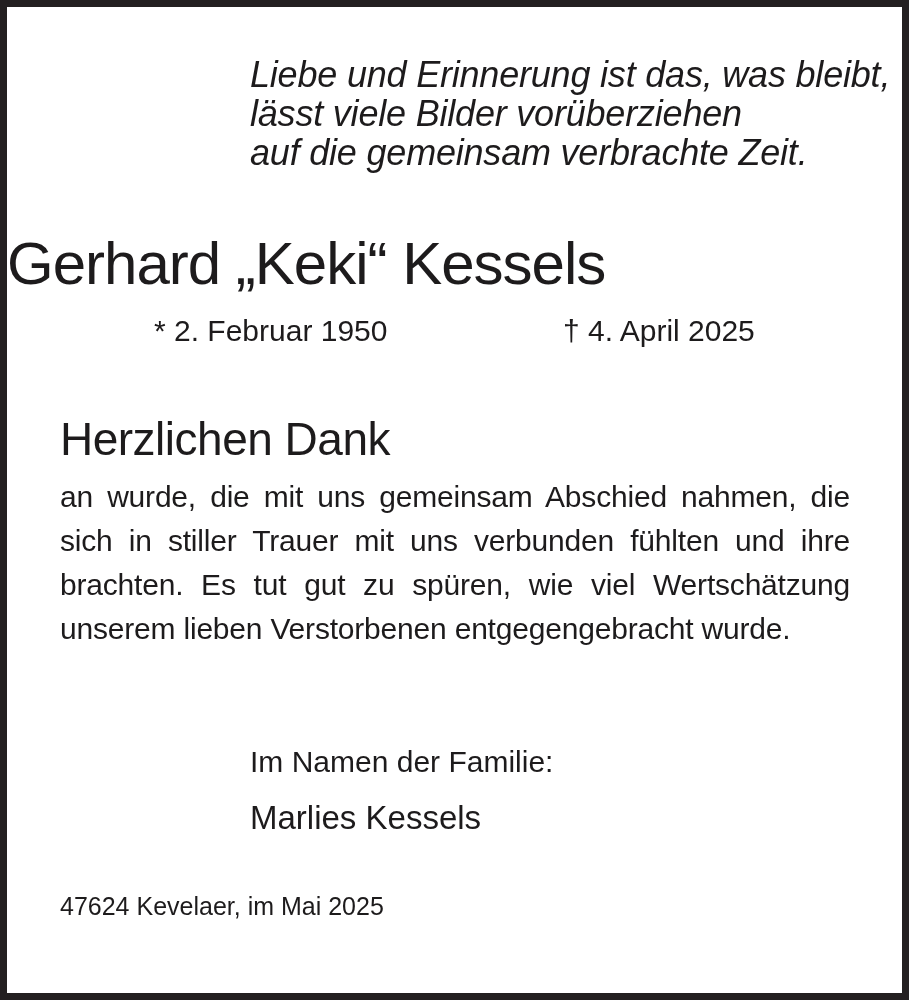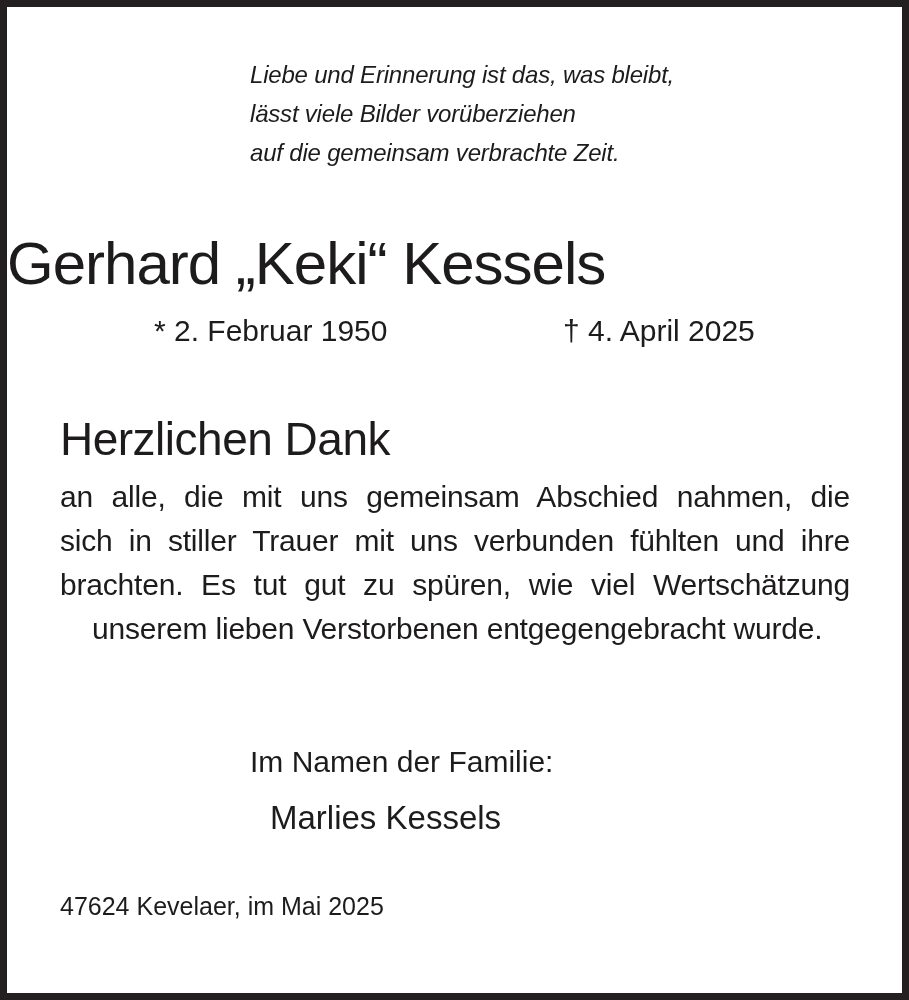--- a/index.html
+++ b/index.html
@@ -21,21 +21,21 @@
     background:var(--bg-color);
     color:var(--text-color);
     font-family:"Liberation Sans", sans-serif;
     overflow:hidden;
   }
   .epigraph{
     position:absolute;
     left:243px;
     top:48px;
     font-style:italic;
-    font-size:24px;
+    font-size:36px;
     line-height:39px;
     letter-spacing:-0.2px;
     white-space:nowrap;
   }
   .deceased-name{
     position:absolute;
     left:0;
     top:224px;
     width:100%;
     text-align:left;
@@ -83,38 +83,36 @@
     line-height:44px;
     letter-spacing:-0.2px;
   }
   .thanks-line{
     text-align:justify;
     text-align-last:justify;
   }
   .thanks-line.last{
     text-align:left;
     text-align-last:auto;
-    margin-left:32px;
   }
   .family-intro{
     position:absolute;
     left:243px;
     top:736px;
     font-size:30px;
     line-height:38px;
     white-space:nowrap;
   }
   .family-name{
     position:absolute;
     left:243px;
     top:790px;
     font-size:33px;
     line-height:42px;
     white-space:nowrap;
-    margin-left:20px;
   }
   .place-date{
     position:absolute;
     left:53px;
     top:879px;
     font-size:25px;
     line-height:40px;
     white-space:nowrap;
   }
 </style>
@@ -132,21 +130,21 @@
   <div class="deceased-name">Gerhard „Keki“ Kessels</div>
 
   <div class="dates-row">
     <span class="birth-date">* 2. Februar 1950</span>
     <span class="death-date">† 4. April 2025</span>
   </div>
 
   <div class="thanks-heading">Herzlichen Dank</div>
 
   <div class="thanks-body">
-    <div class="thanks-line">an alle, die mit uns gemeinsam Abschied nahmen, die</div>
+    <div class="thanks-line">an wurde, die mit uns gemeinsam Abschied nahmen, die</div>
     <div class="thanks-line">sich in stiller Trauer mit uns verbunden fühlten und ihre</div>
     <div class="thanks-line">brachten. Es tut gut zu spüren, wie viel Wertschätzung</div>
     <div class="thanks-line last">unserem lieben Verstorbenen entgegengebracht wurde.</div>
   </div>
 
   <div class="family-intro">Im Namen der Familie:</div>
 
   <div class="family-name">Marlies Kessels</div>
 
   <div class="place-date">47624 Kevelaer, im Mai 2025</div>

